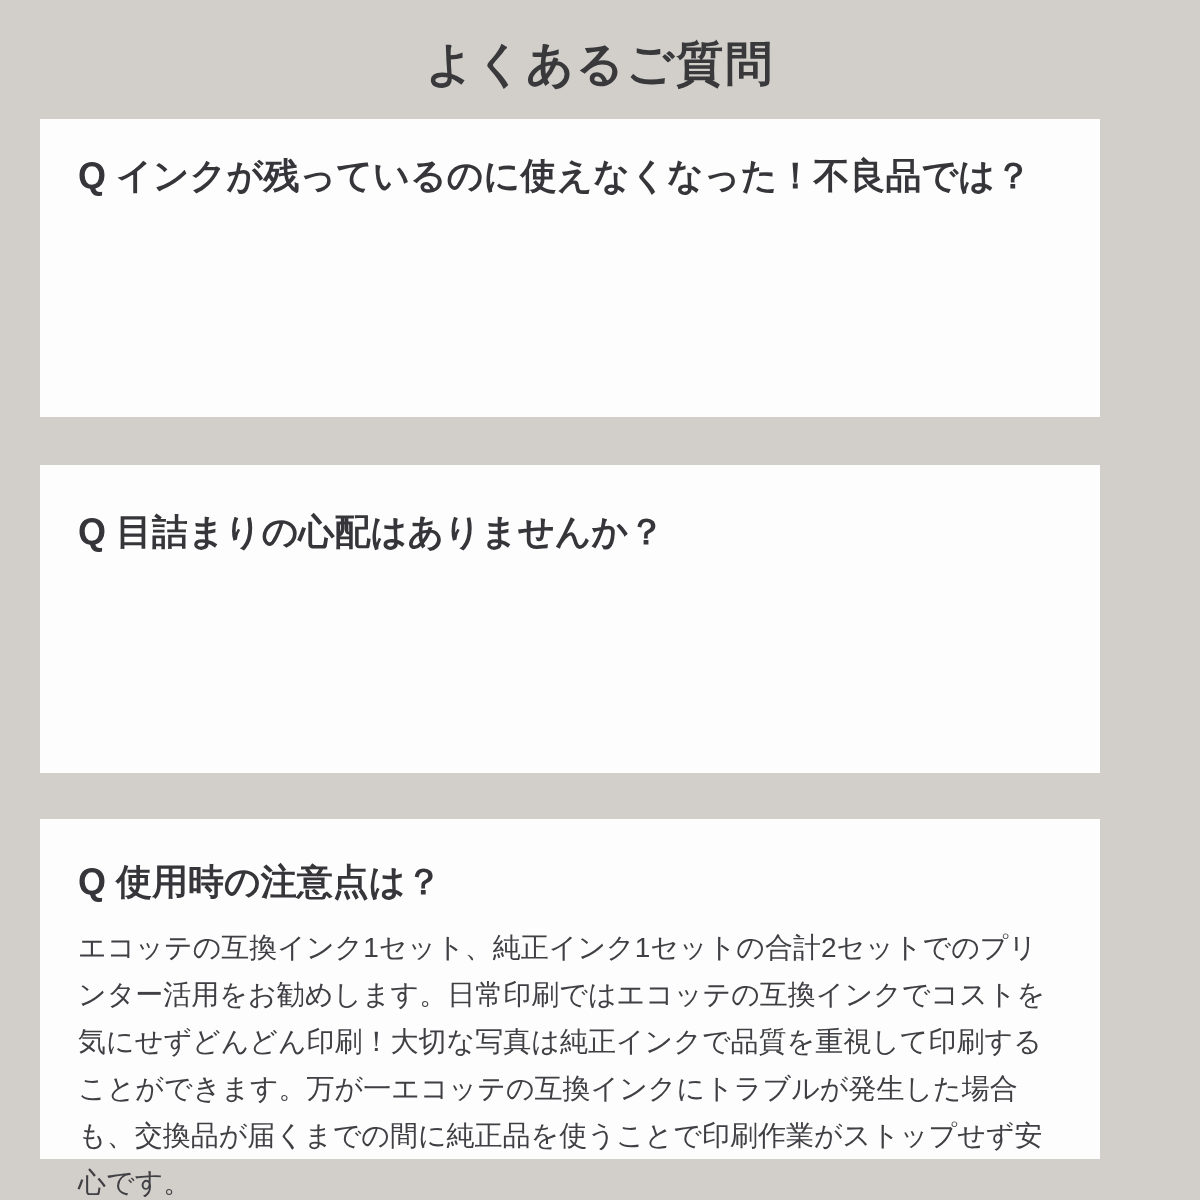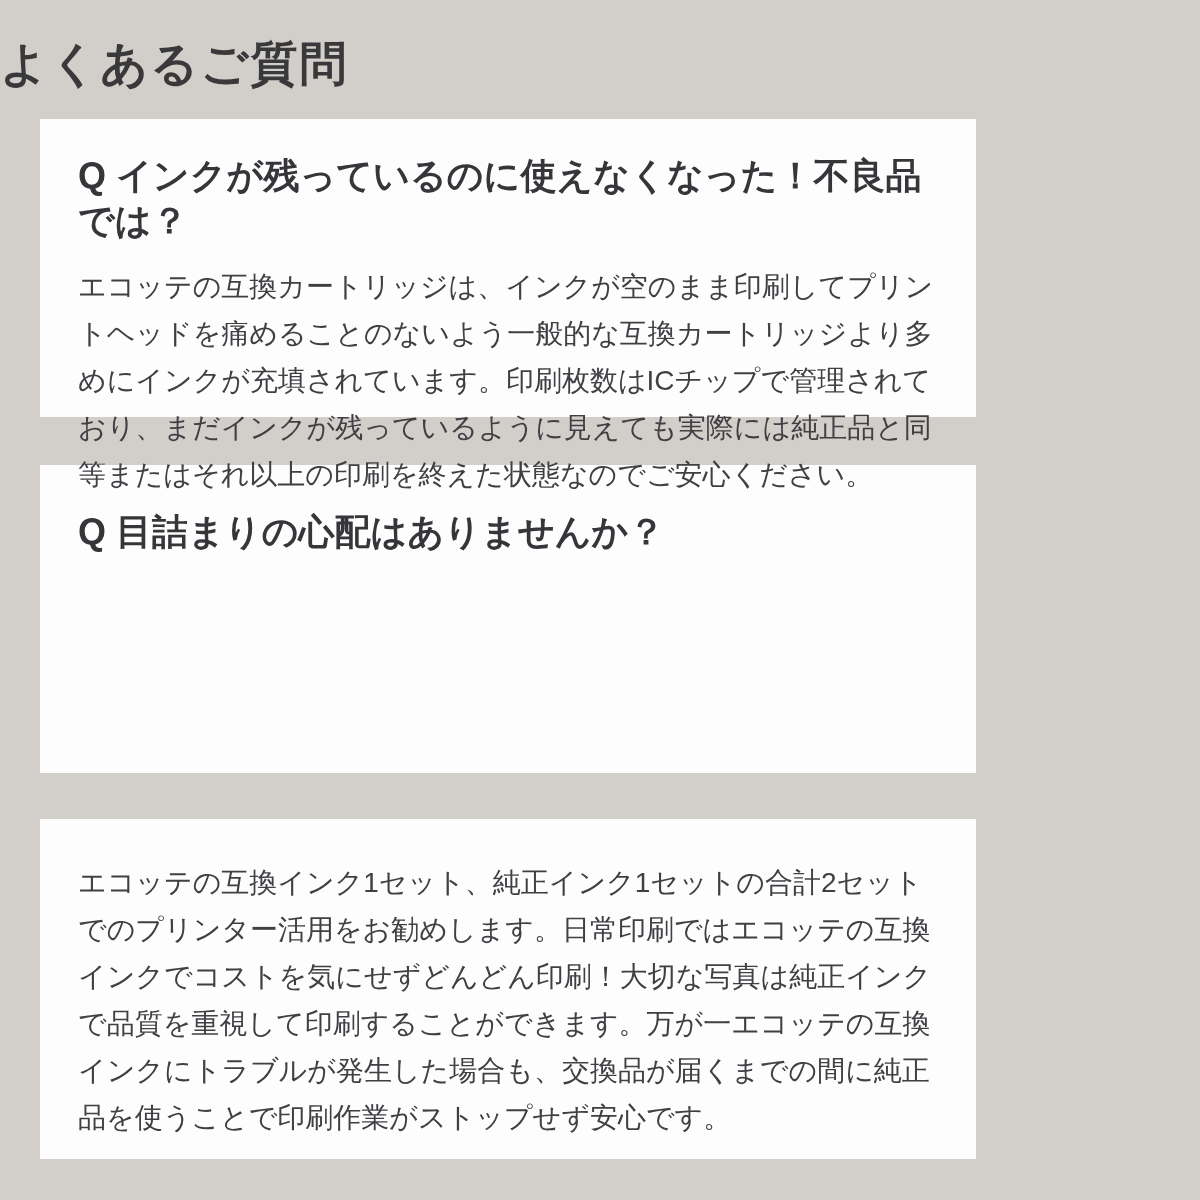--- a/index.html
+++ b/index.html
@@ -9,31 +9,32 @@
   body {
     width: 1200px;
     height: 1200px;
     background: #d2cfca;
     font-family: "Liberation Sans", "DejaVu Sans", sans-serif;
     overflow: hidden;
   }
   .page-title {
     margin: 0;
     padding-top: 36px;
+    text-align: center;
     font-size: 47px;
     font-weight: bold;
     color: #39393c;
     line-height: 56px;
     letter-spacing: 2px;
   }
   .faq-card {
     background: #fdfdfd;
     margin-left: 40px;
     margin-right: 40px;
-    width: 936px;
+    width: 1060px;
     box-sizing: border-box;
     padding: 34px 38px 20px 38px;
   }
   .faq-card.c1 {
     margin-top: 27px;
     height: 298px;
   }
   .faq-card.c2 {
     margin-top: 48px;
     height: 308px;
@@ -61,24 +62,24 @@
 </style>
 </head>
 <body>
 
 <div class="page">
 
   <h1 class="page-title">よくあるご質問</h1>
 
   <section class="faq-card c1">
     <h2 class="faq-question">Q インクが残っているのに使えなくなった！不良品では？</h2>
-    <p class="faq-answer">エコッテの互換カートリッジは、インクが空のまま印刷してプリントヘッドを痛めることのないよう一般的な互換カートリッジより多めにインクが充填されています。印刷枚数はICチップで管理されており、まだインクが残っているように見えても実際には純正品と同等またはそれ以上の印刷を終えた状態なのでご安心ください。</p>
   </section>
 
   <section class="faq-card c2">
     <h2 class="faq-question">Q 目詰まりの心配はありませんか？</h2>
   </section>
 
   <section class="faq-card c3">
+    <h2 class="faq-question">Q 使用時の注意点は？</h2>
     <p class="faq-answer">エコッテの互換インク1セット、純正インク1セットの合計2セットでのプリンター活用をお勧めします。日常印刷ではエコッテの互換インクでコストを気にせずどんどん印刷！大切な写真は純正インクで品質を重視して印刷することができます。万が一エコッテの互換インクにトラブルが発生した場合も、交換品が届くまでの間に純正品を使うことで印刷作業がストップせず安心です。</p>
   </section>
 
 </div>
 
 </body></html>

